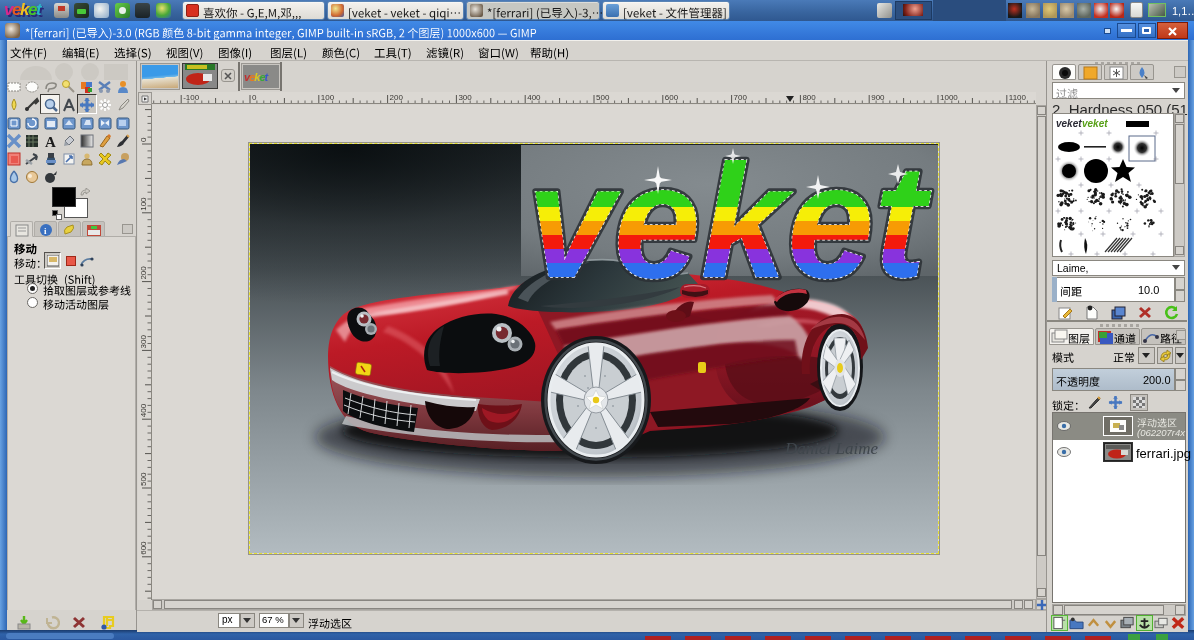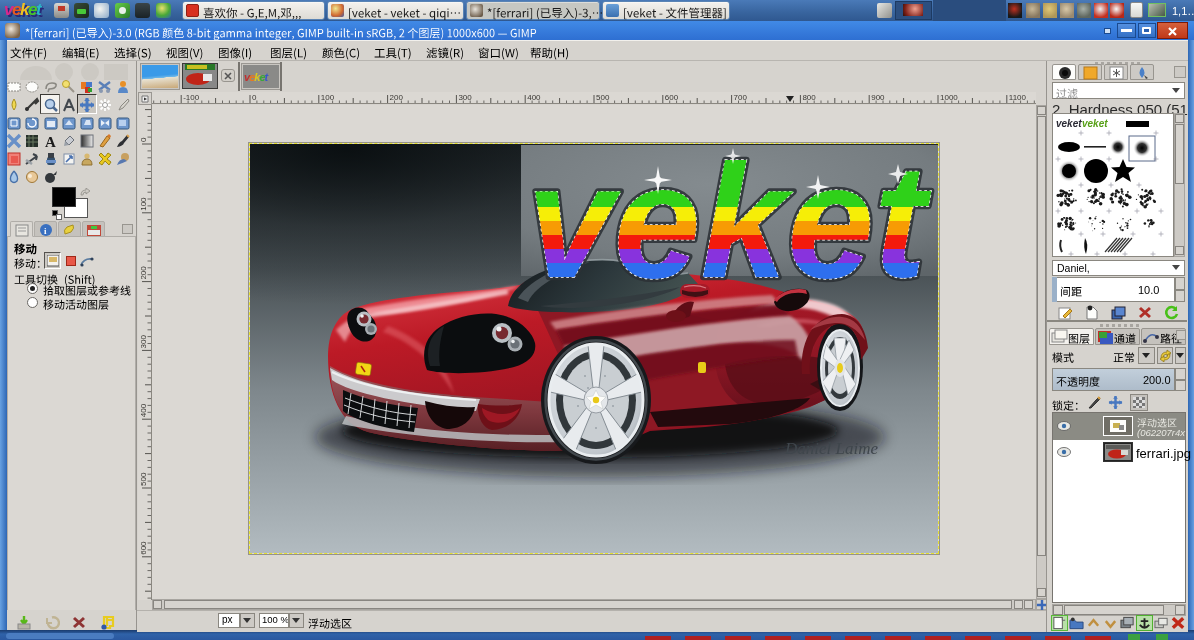--- a/index.html
+++ b/index.html
@@ -632,21 +632,21 @@
 <svg class="abs" style="left:1037px;top:600px" width="10" height="10">
     <path d="M5 0 V10 M0 5 H10" stroke="#3a68b8" stroke-width="2.4"></path>
   </svg>
 <div class="abs" style="left:138px;top:600px;width:13px;height:10px;background:#d6d3ce"></div>
 <div class="abs" style="left:137px;top:610px;width:909px;height:20px;background:#d6d3ce;border-top:1px solid #b4b1ac"></div>
 <div class="abs" style="left:218px;top:613px;width:22px;height:15px;background:#fff;border:1px solid #8a8780;font-size:10px;padding-left:3px">px</div>
 <div class="abs" style="left:240px;top:613px;width:15px;height:15px;background:#cdcac5;border:1px solid #8a8780"></div>
 <svg class="abs" style="left:243px;top:618px" width="9" height="6">
     <path d="M0 0 H8 L4 5 Z" fill="#333"></path>
   </svg>
-<div class="abs" style="left:259px;top:613px;width:30px;height:15px;background:#fff;border:1px solid #8a8780;font-size:9.5px;padding-left:2px;white-space:nowrap;overflow:hidden">100 %</div>
+<div class="abs" style="left:259px;top:613px;width:30px;height:15px;background:#fff;border:1px solid #8a8780;font-size:9.5px;padding-left:2px;white-space:nowrap;overflow:hidden">67 %</div>
 <div class="abs" style="left:289px;top:613px;width:15px;height:15px;background:#cdcac5;border:1px solid #8a8780"></div>
 <svg class="abs" style="left:292px;top:618px" width="9" height="6">
     <path d="M0 0 H8 L4 5 Z" fill="#333"></path>
   </svg>
 <div class="abs" style="left:308px;top:615px"><svg width="45" height="16" viewBox="0 0 45 16" style="overflow:visible;">
       <path d="M9.6 3.5C8.2 3.9 5.7 4.2 3.7 4.3C3.7 4.5 3.8 4.8 3.9 5C6 4.9 8.5 4.6 10.1 4.2ZM4 5.5C4.3 6 4.7 6.7 4.8 7.2L5.5 6.9C5.4 6.4 5 5.7 4.7 5.2ZM6 5.2C6.3 5.8 6.5 6.6 6.6 7.1L7.4 6.8C7.2 6.3 7 5.6 6.7 5ZM9.1 4.8C8.8 5.4 8.3 6.4 8 6.9L8.6 7.2C9 6.7 9.4 5.8 9.8 5.1ZM1 4.2C1.6 4.6 2.5 5.1 2.9 5.5L3.4 4.8C3 4.5 2.1 4 1.5 3.6ZM0.4 7.2C1.1 7.5 2 8.1 2.4 8.4L2.9 7.7C2.4 7.4 1.5 6.9 0.9 6.6ZM0.7 13 1.4 13.5C2 12.5 2.7 11.1 3.3 9.9L2.6 9.4C2 10.6 1.3 12.1 0.7 13ZM6.5 9.3V9.9H3.4V10.7H6.5V12.7C6.5 12.9 6.5 12.9 6.3 12.9C6.1 12.9 5.6 12.9 5 12.9C5.1 13.1 5.2 13.4 5.3 13.6C6 13.6 6.5 13.6 6.9 13.5C7.2 13.4 7.3 13.2 7.3 12.8V10.7H10.3V9.9H7.3V9.6C8.1 9.1 8.9 8.4 9.5 7.7L8.9 7.3L8.8 7.3H4V8.1H8C7.6 8.5 7 9 6.5 9.3Z M12 4.4V5.2H16.2V4.4ZM18.2 3.7C18.2 4.5 18.2 5.3 18.1 6.1H16.6V6.9H18.1C18 9.4 17.5 11.7 16 13C16.3 13.2 16.5 13.4 16.7 13.6C18.3 12.1 18.8 9.6 18.9 6.9H20.6C20.4 10.8 20.3 12.2 20 12.6C19.9 12.7 19.8 12.7 19.6 12.7C19.3 12.7 18.8 12.7 18.1 12.7C18.3 12.9 18.4 13.2 18.4 13.5C19 13.5 19.6 13.5 19.9 13.5C20.3 13.4 20.5 13.3 20.7 13.1C21.1 12.6 21.2 11 21.4 6.5C21.4 6.4 21.4 6.1 21.4 6.1H19C19 5.3 19 4.5 19 3.7ZM12 12.3 12 12.3V12.3C12.2 12.1 12.6 12 15.7 11.3L15.9 12.1L16.6 11.8C16.4 11 15.9 9.7 15.5 8.7L14.8 8.9C15 9.4 15.3 10.1 15.5 10.6L12.8 11.2C13.3 10.2 13.7 9 14 7.8H16.4V7H11.6V7.8H13.1C12.8 9.1 12.4 10.4 12.2 10.7C12 11.2 11.9 11.5 11.7 11.5C11.8 11.7 11.9 12.1 12 12.3Z M22.7 4.3C23.3 4.9 24.1 5.7 24.4 6.2L25.1 5.7C24.7 5.1 23.9 4.4 23.3 3.9ZM26.9 3.8C26.6 4.8 26.2 5.8 25.6 6.4C25.8 6.5 26.1 6.8 26.3 6.9C26.5 6.6 26.8 6.2 27 5.8H28.6V7.4H25.5V8.1H27.5C27.3 9.5 26.9 10.6 25.2 11.2C25.4 11.3 25.6 11.6 25.7 11.8C27.6 11.1 28.1 9.9 28.3 8.1H29.5V10.7C29.5 11.5 29.7 11.7 30.5 11.7C30.6 11.7 31.4 11.7 31.6 11.7C32.3 11.7 32.5 11.4 32.5 10C32.3 9.9 32 9.8 31.8 9.7C31.8 10.8 31.7 11 31.5 11C31.3 11 30.7 11 30.6 11C30.3 11 30.3 10.9 30.3 10.7V8.1H32.5V7.4H29.5V5.8H32V5H29.5V3.6H28.6V5H27.3C27.5 4.7 27.6 4.4 27.7 4ZM24.8 7.7H22.6V8.5H24V11.8C23.5 12.1 23 12.5 22.5 12.9L23 13.6C23.7 13 24.3 12.4 24.7 12.4C24.9 12.4 25.3 12.7 25.7 13C26.4 13.4 27.3 13.5 28.6 13.5C29.7 13.5 31.5 13.5 32.4 13.4C32.4 13.2 32.5 12.7 32.6 12.5C31.5 12.7 29.9 12.7 28.6 12.7C27.4 12.7 26.5 12.7 25.8 12.3C25.3 11.9 25.1 11.7 24.8 11.7Z M43.2 4.1H34.1V13.3H43.5V12.5H34.9V4.9H43.2ZM35.8 6.3C36.7 7 37.7 7.9 38.6 8.7C37.6 9.6 36.6 10.5 35.5 11.1C35.7 11.3 36 11.6 36.1 11.7C37.2 11.1 38.2 10.2 39.1 9.3C40.1 10.2 40.9 11.1 41.5 11.7L42.2 11.1C41.6 10.4 40.7 9.6 39.7 8.6C40.5 7.8 41.2 6.8 41.8 5.8L41 5.4C40.5 6.4 39.9 7.3 39.1 8.1C38.2 7.3 37.3 6.5 36.4 5.8Z" fill="#000"></path>
     </svg></div>
 <svg class="abs" style="left:250px;top:144px" width="688" height="409" viewBox="0 0 688 409">
 <defs>
 <linearGradient id="bgg" x1="0" y1="0" x2="0" y2="1">
@@ -1202,21 +1202,21 @@
       <path d="M15.5 140 H20.5 M18 137.5 V142.5" stroke="#778" stroke-width=".8" opacity=".65"></path>
       <path d="M41.5 140 H46.5 M44 137.5 V142.5" stroke="#778" stroke-width=".8" opacity=".65"></path>
       <path d="M69.5 140 H74.5 M72 137.5 V142.5" stroke="#778" stroke-width=".8" opacity=".65"></path>
       <path d="M97.5 140 H102.5 M100 137.5 V142.5" stroke="#778" stroke-width=".8" opacity=".65"></path>
     </g>
   </svg>
 <div class="abs" style="left:1174px;top:113px;width:11px;height:144px;background:#cdcac5;border:1px solid #a8a5a0"></div>
 <div class="abs" style="left:1175px;top:114px;width:9px;height:9px;background:#d6d3ce;border:1px solid #888580"></div>
 <div class="abs" style="left:1175px;top:246px;width:9px;height:9px;background:#d6d3ce;border:1px solid #888580"></div>
 <div class="abs" style="left:1175px;top:124px;width:9px;height:60px;background:#d6d3ce;border:1px solid #888580"></div>
-<div class="abs" style="left:1052px;top:260px;width:133px;height:16px;background:#fff;border:1px solid #8a8780;font-size:10.5px;padding:1px 0 0 4px">Daniel,</div>
+<div class="abs" style="left:1052px;top:260px;width:133px;height:16px;background:#fff;border:1px solid #8a8780;font-size:10.5px;padding:1px 0 0 4px">Laime,</div>
 <svg class="abs" style="left:1172px;top:265px" width="9" height="6">
     <path d="M0 0 H8 L4 5 Z" fill="#444"></path>
   </svg>
 <div class="abs" style="left:1052px;top:277px;width:123px;height:25px;background:#fff;border:1px solid #8a8780"></div>
 <div class="abs" style="left:1052px;top:277px;width:5px;height:25px;background:#9ab0c8"></div>
 <div class="abs" style="left:1060px;top:283px"><svg width="23" height="16" viewBox="0 0 23 16" style="overflow:visible;">
       <path d="M1 6V13.6H1.8V6ZM1.2 4.1C1.7 4.5 2.2 5.2 2.5 5.7L3.2 5.2C2.9 4.8 2.3 4.1 1.8 3.7ZM4.2 9.5H6.8V11H4.2ZM4.2 7.4H6.8V8.8H4.2ZM3.4 6.7V11.7H7.6V6.7ZM3.9 4.1V4.9H9.2V12.6C9.2 12.8 9.2 12.8 9 12.8C8.9 12.8 8.4 12.8 8 12.8C8.1 13 8.2 13.4 8.2 13.6C8.9 13.6 9.4 13.6 9.7 13.5C9.9 13.3 10 13.1 10 12.6V4.1Z M12.7 4.7H14.8V6.6H12.7ZM17.1 7.4H20V9.6H17.1ZM21.4 4.1H16.2V13.2H21.6V12.4H17.1V10.4H20.8V6.6H17.1V4.9H21.4ZM11.4 12.4 11.6 13.1C12.7 12.8 14.3 12.4 15.8 12L15.7 11.2L14.3 11.6V9.7H15.7V8.9H14.3V7.4H15.5V4H11.9V7.4H13.5V11.8L12.7 12V8.5H12V12.2Z" fill="#000"></path>
     </svg></div>
 <div class="abs" style="left:1138px;top:284px;font-size:11px">10.0</div>
 <div class="abs" style="left:1175px;top:277px;width:10px;height:13px;background:#d6d3ce;border:1px solid #8a8780"></div>

